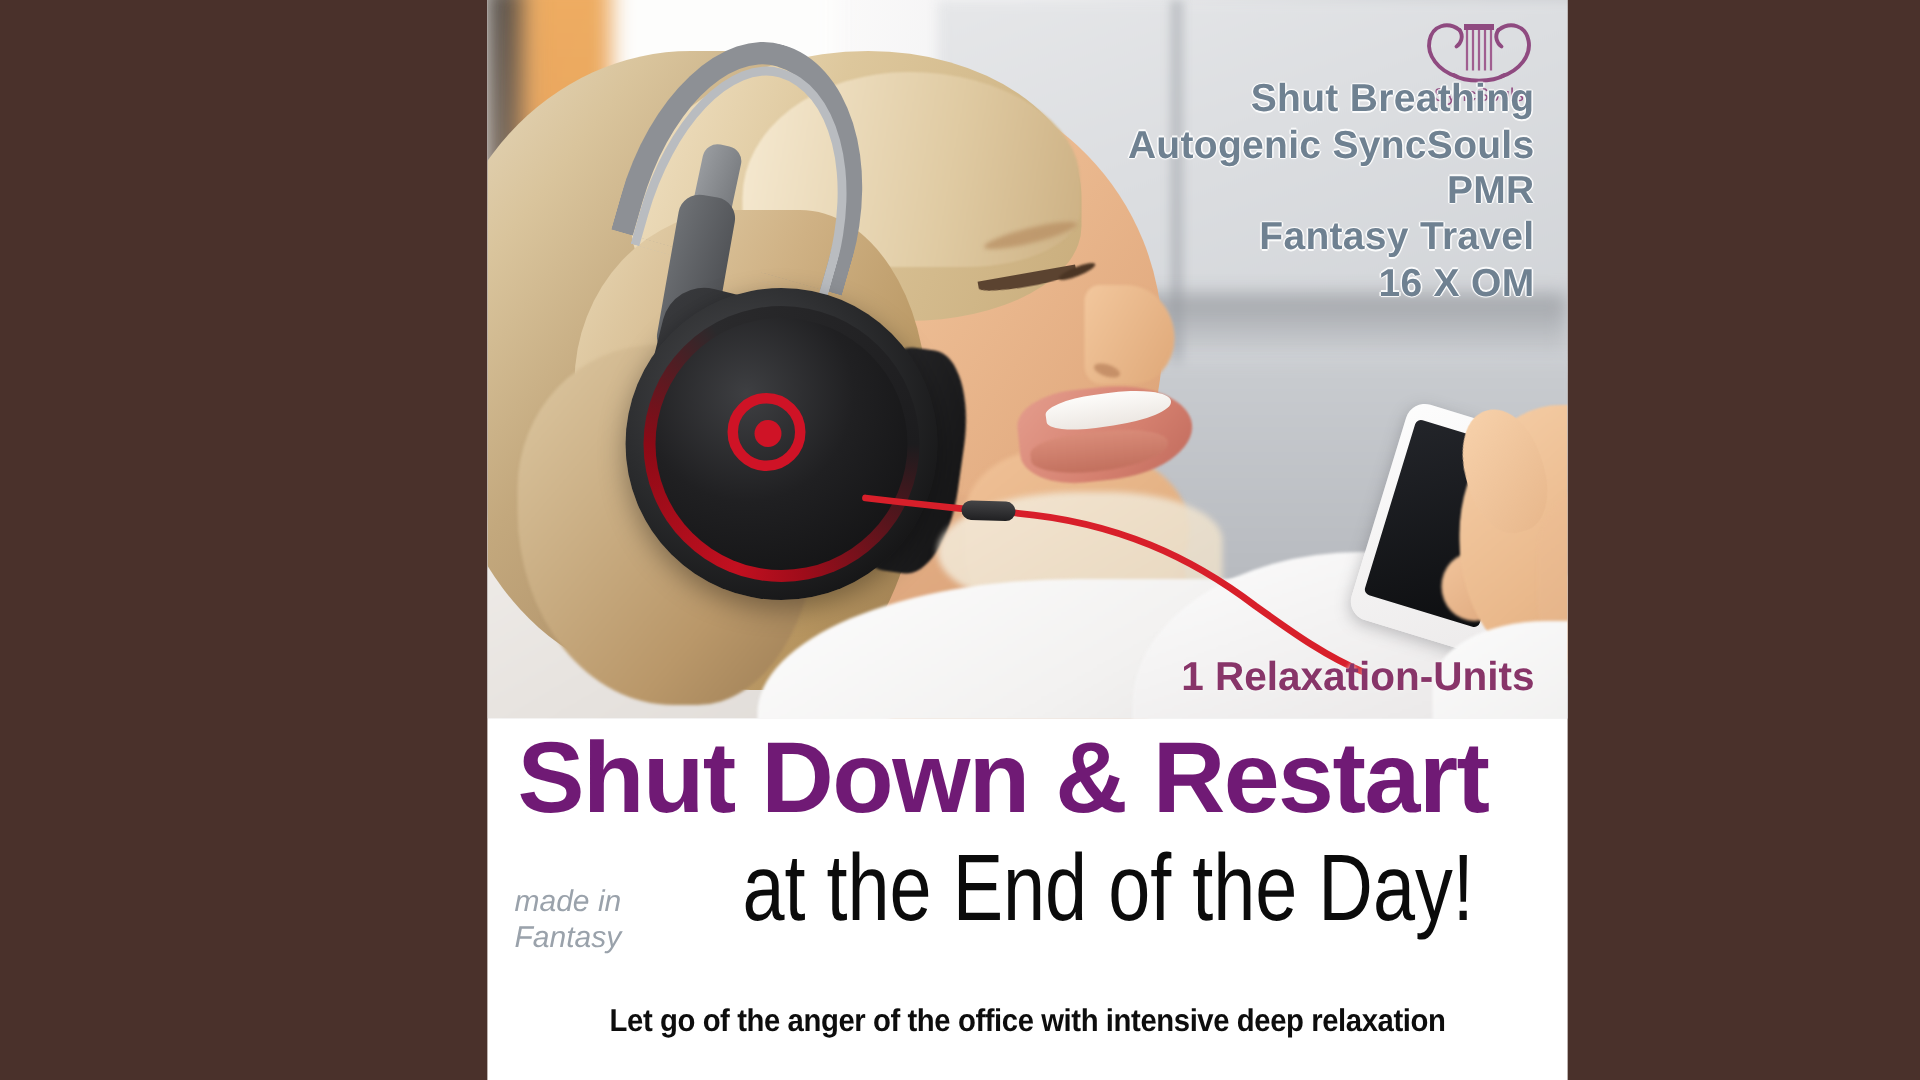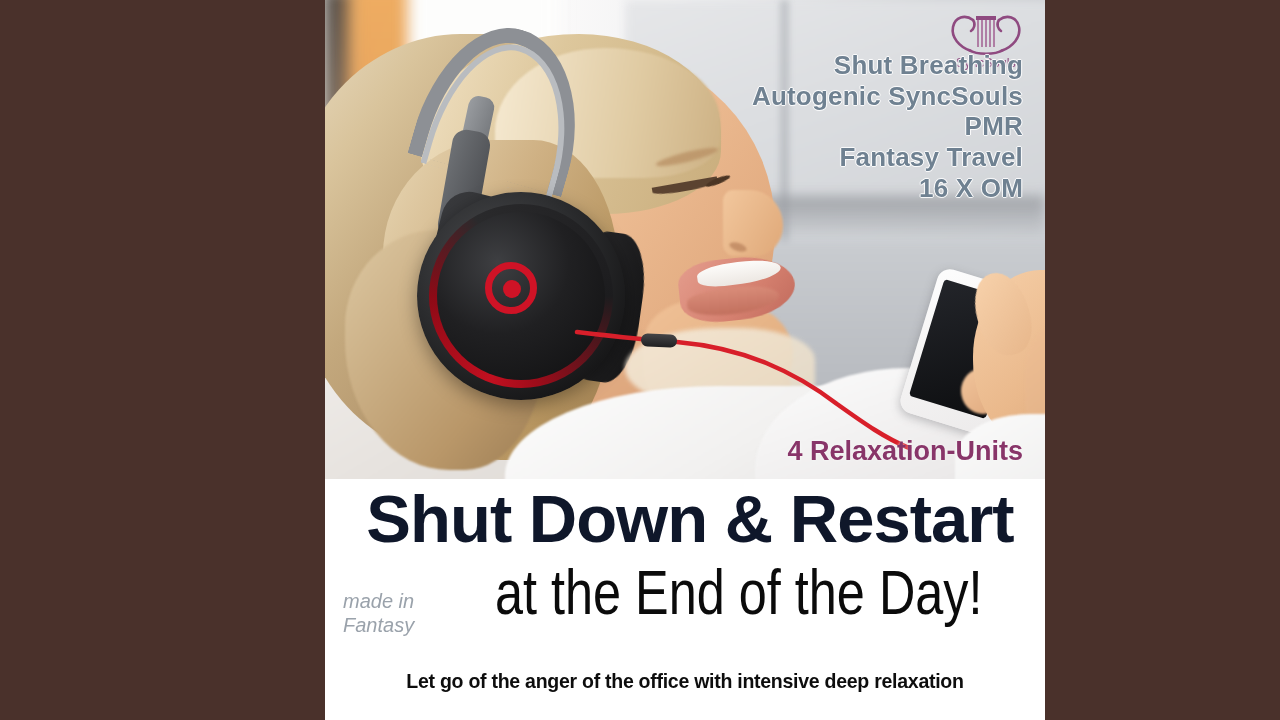--- a/index.html
+++ b/index.html
@@ -524,27 +524,26 @@
     top: 479px;
     width: 720px;
     height: 241px;
     background: #ffffff;
   }
   .title-main {
     position: absolute;
     left: 20px;
     top: 6px;
     width: 690px;
-    text-align: center;
     font-family: "Liberation Sans", sans-serif;
     font-weight: bold;
     font-size: 67px;
     line-height: 1;
     letter-spacing: -1px;
-    color: #0f172a;
+    color: #701a75;
     white-space: nowrap;
   }
   .title-sub {
     position: absolute;
     left: 110px;
     top: 82px;
     width: 600px;
     text-align: center;
     font-family: "Liberation Sans Narrow", "Liberation Sans", sans-serif;
     font-weight: 300;
@@ -670,21 +669,21 @@
       </div>
 
       <div class="feature-list">
         <div class="feat">Shut Breathing</div>
         <div class="feat">Autogenic SyncSouls</div>
         <div class="feat">PMR</div>
         <div class="feat">Fantasy Travel</div>
         <div class="feat">16 X OM</div>
       </div>
 
-      <div class="relax-units">4 Relaxation-Units</div>
+      <div class="relax-units">1 Relaxation-Units</div>
 
     </div>
 
     <div class="panel">
       <div class="title-main">Shut Down &amp; Restart</div>
       <div class="title-sub">at the End of the Day!</div>
       <div class="made-in">
         <span>made in</span><br>
         <span>Fantasy</span>
       </div>

